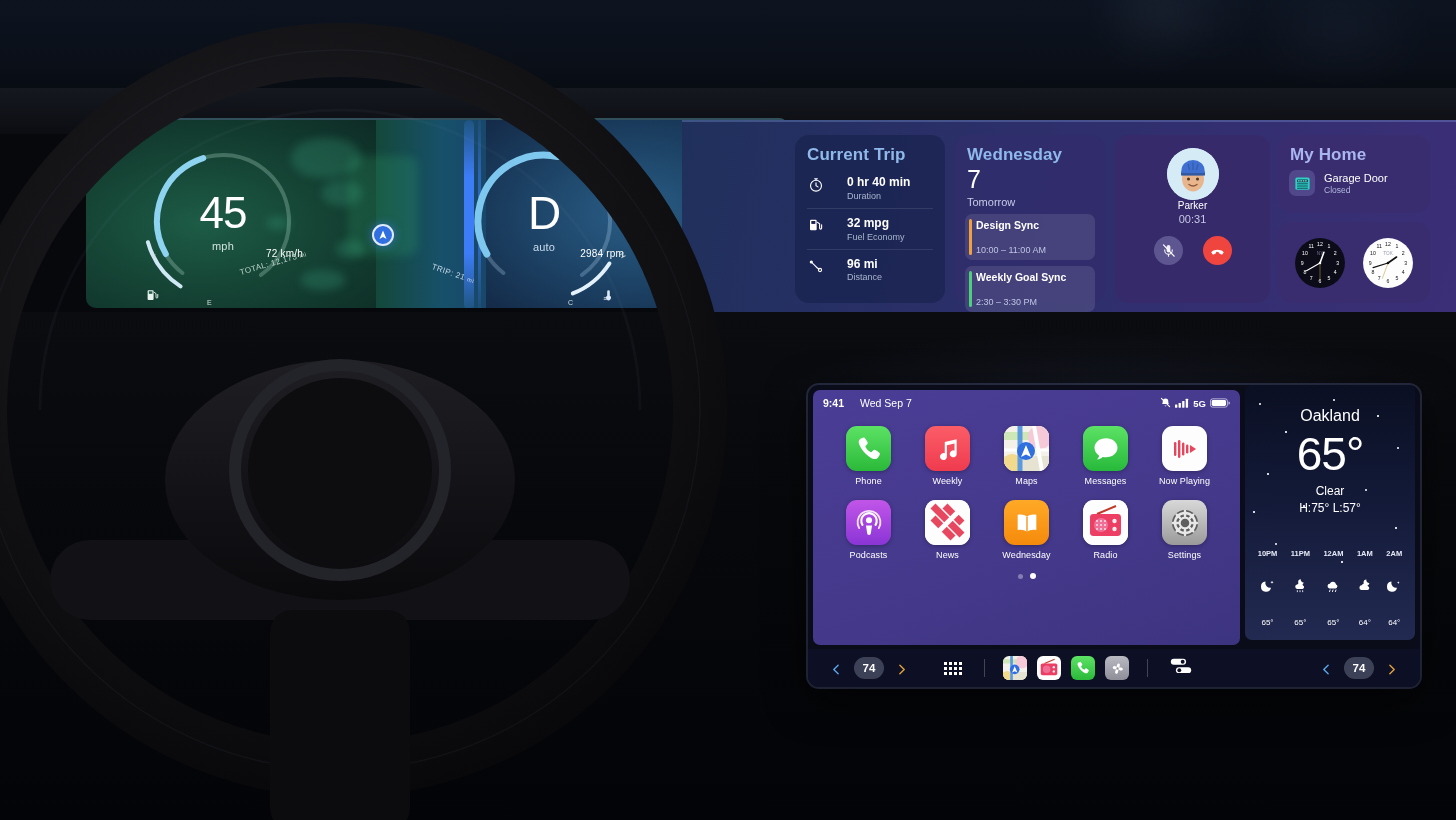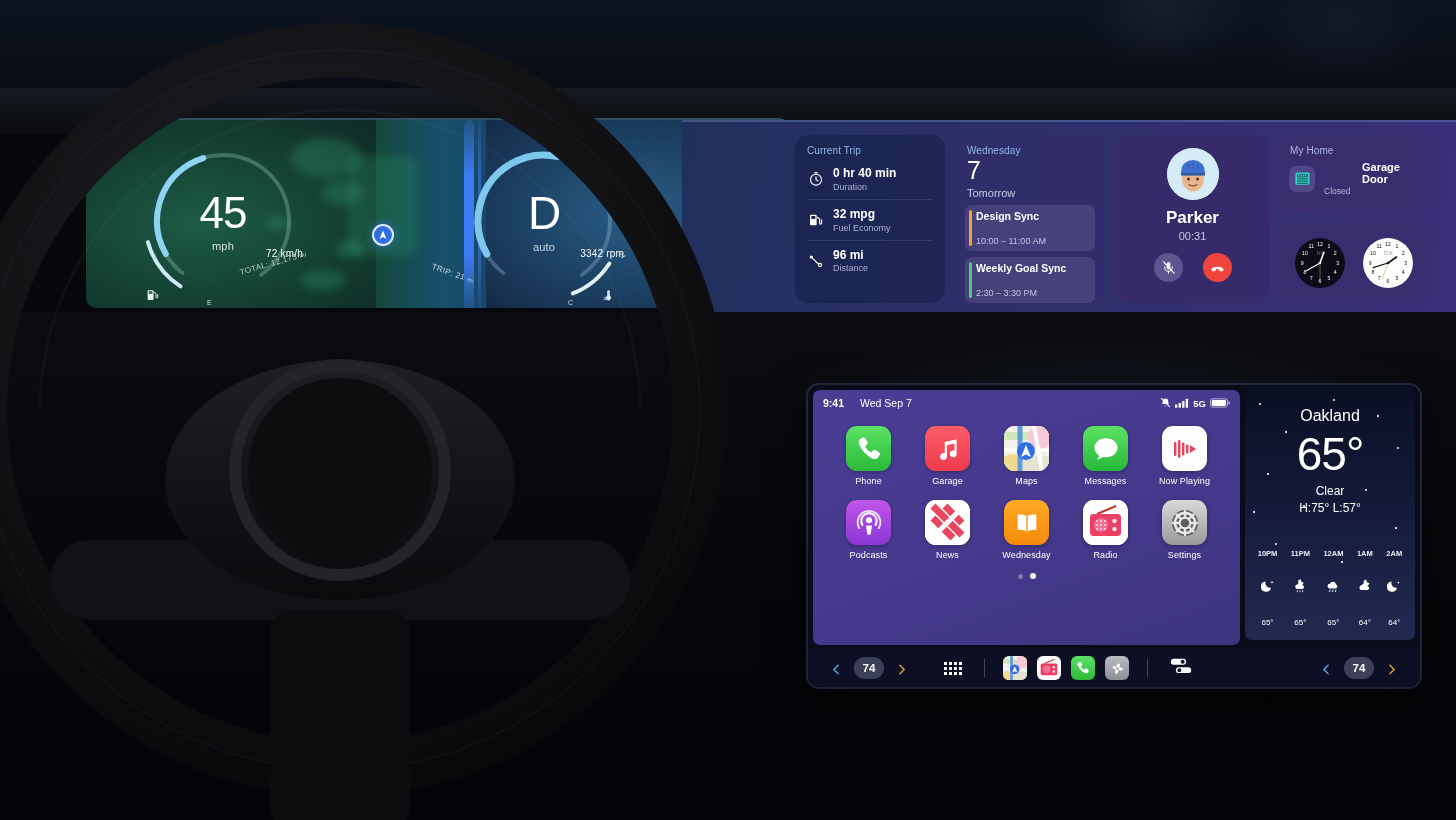--- a/index.html
+++ b/index.html
@@ -119,25 +119,25 @@
   }
   .widget {
     position: absolute; border-radius: 14px;
   }
   .w-trip { left: 795px; top: 135px; width: 150px; height: 168px; background: rgba(26,36,80,.78); }
   .w-cal  { left: 955px; top: 135px; width: 150px; height: 168px; background: rgba(49,45,108,.85); }
   .w-call { left: 1115px; top: 135px; width: 155px; height: 168px; background: rgba(55,42,105,.9); }
   .w-home { left: 1278px; top: 135px; width: 152px; height: 78px; background: rgba(58,46,112,.92); }
   .w-clock{ left: 1278px; top: 222px; width: 152px; height: 81px; background: rgba(58,46,112,.92); }
 
-  .w-title { font-size: 10px; font-weight: 400; color: #8fb9ea; padding: 10px 12px 0; letter-spacing: .1px; }
+  .w-title { font-size: 17px; font-weight: 700; color: #8fb9ea; padding: 10px 12px 0; letter-spacing: .1px; }
   .w-title.purple { color: #a9b6f0; }
 
   .trip-rows { padding: 3px 12px 0; }
-  .trip-row { display: flex; align-items: center; gap: 9px; padding: 8px 0 7px; border-bottom: 1px solid rgba(255,255,255,.10); }
+  .trip-row { display: flex; align-items: flex-start; gap: 23px; padding: 8px 0 7px; border-bottom: 1px solid rgba(255,255,255,.10); }
   .trip-row:last-child { border-bottom: none; }
   .trip-row .ico { width: 17px; height: 17px; flex: none; display:flex; align-items:center; justify-content:center; }
   .trip-val { font-size: 12px; font-weight: 700; color: #fff; line-height: 1.15; }
   .trip-lbl { font-size: 9px; color: #a9b5cd; margin-top: 1px; }
 
   .cal-day { font-size: 25px; font-weight: 400; color: #fff; padding: 0 12px; line-height: 1.05; margin-top: 1px; }
   .cal-sub { font-size: 11px; color: #c7cbe8; padding: 4px 12px 0; }
   .cal-events { padding: 6px 10px 0; }
   .cal-event {
     position: relative; background: rgba(255,255,255,.10); border-radius: 7px;
@@ -149,33 +149,33 @@
   .cal-event.orange::before { background: #f0a03c; }
   .cal-event.green::before { background: #4cd07c; }
   .cal-name { font-size: 10.5px; font-weight: 700; color: #fff; }
   .cal-time { font-size: 9px; color: #bfc5e4; margin-top: 14px; }
 
   .call-inner { display: flex; flex-direction: column; align-items: center; padding-top: 13px; }
   .avatar {
     width: 52px; height: 52px; border-radius: 50%;
     background: #d5ecf7; position: relative; overflow: hidden;
   }
-  .call-name { font-size: 17px; font-weight: 700; color: #fff; margin-top: 8px; }
+  .call-name { font-size: 10px; font-weight: 400; color: #fff; }
   .call-time { font-size: 11px; color: #c5c9e6; margin-top: 2px; }
   .call-btns { display: flex; gap: 20px; margin-top: 11px; }
   .call-btn { width: 29px; height: 29px; border-radius: 50%; display:flex; align-items:center; justify-content:center; }
   .call-btn.mute { background: rgba(175,180,225,.32); }
   .call-btn.end { background: #f0453f; }
 
   .home-row { display: flex; align-items: center; gap: 9px; padding: 5px 11px 0; }
   .home-tile {
     width: 26px; height: 26px; border-radius: 7px; background: rgba(150,150,215,.26);
     display: flex; align-items: center; justify-content: center; flex: none;
   }
-  .home-name { font-size: 11px; font-weight: 700; color: #fff; margin-left: 38px; }
+  .home-name { font-size: 11px; font-weight: 400; color: #fff; }
   .home-state { font-size: 8.5px; color: #b3b9dd; margin-top: 1px; }
 
   .clock-row { display: flex; align-items: center; justify-content: center; gap: 16px; height: 100%; }
   .clock-face { width: 52px; height: 52px; }
 
   
   .carplay {
     position: absolute; left: 808px; top: 385px; width: 612px; height: 302px;
     background: #0a0c1a; border-radius: 11px;
     box-shadow: 0 0 0 2px rgba(95,105,160,.30), 0 12px 40px rgba(0,0,0,.6);
@@ -320,21 +320,21 @@
     <svg width="160" height="160" viewBox="0 0 160 160">
       <circle cx="80" cy="80" r="66" fill="none" stroke="rgba(190,225,250,.26)" stroke-width="4" stroke-dasharray="330 100" stroke-linecap="round" transform="rotate(128 80 80)"></circle>
       <circle cx="80" cy="80" r="66" fill="none" stroke="#7ec8ef" stroke-width="7" stroke-dasharray="152 400" stroke-linecap="round" transform="rotate(150 80 80)"></circle>
       <circle cx="80" cy="80" r="78" fill="none" stroke="#e3f1fb" stroke-width="4" stroke-dasharray="48 500" stroke-linecap="round" transform="rotate(33 80 80)"></circle>
     </svg>
     <div class="gauge-readout">
       <div class="gauge-value gear">D</div>
       <div class="gauge-unit blue">auto</div>
     </div>
     <div class="gauge-sub">
-      <span id="rpm-val">3342 </span><span id="rpm-unit">rpm</span>
+      <span id="rpm-val">2984 </span><span id="rpm-unit">rpm</span>
     </div>
   </div>
   <div class="micro-label" style="left:568px;top:299px;">C</div>
   <div class="micro-label" style="left:620px;top:252px;transform:rotate(62deg);">H</div>
   <div class="temp-icon">
     <svg width="13" height="14" viewBox="0 0 24 24">
       <path d="M12 3 a2.4 2.4 0 0 1 2.4 2.4 v8.2 a4.4 4.4 0 1 1 -4.8 0 V5.4 A2.4 2.4 0 0 1 12 3 z" fill="#dceaf7"></path>
       <path d="M4 17 h4 M4 20 h4" stroke="#dceaf7" stroke-width="1.5" stroke-linecap="round"></path>
     </svg>
   </div>
@@ -555,21 +555,21 @@
           </div>
           <div class="cp-label">Phone</div>
         </div>
 
         <div class="cp-app">
           <div class="cp-icon" style="background:linear-gradient(180deg,#fb5d67,#ef3b4e);">
             <svg width="26" height="26" viewBox="0 0 24 24">
                 <path d="M20 3 L9 5.6 V16 a3.2 3.2 0 1 0 2 3 V8.6 l7 -1.7 v6.6 a3.2 3.2 0 1 0 2 3 z" fill="#fff"></path>
               </svg>
           </div>
-          <div class="cp-label">Garage</div>
+          <div class="cp-label">Weekly</div>
         </div>
 
         <div class="cp-app">
           <div class="cp-icon" style="background:#eef0e8;position:relative;">
             <svg width="45" height="45" viewBox="0 0 45 45">
               <rect width="45" height="45" fill="#f3f1e8"></rect>
               <path d="M0 6 h45 v8 H0 z" fill="#cfe6b6"></path>
               <path d="M0 30 h45 v15 H0 z" fill="#e7e3d2"></path>
               <circle cx="36" cy="11" r="12" fill="#f6c9d8"></circle>
               <circle cx="8" cy="38" r="10" fill="#f2d98c"></circle>

